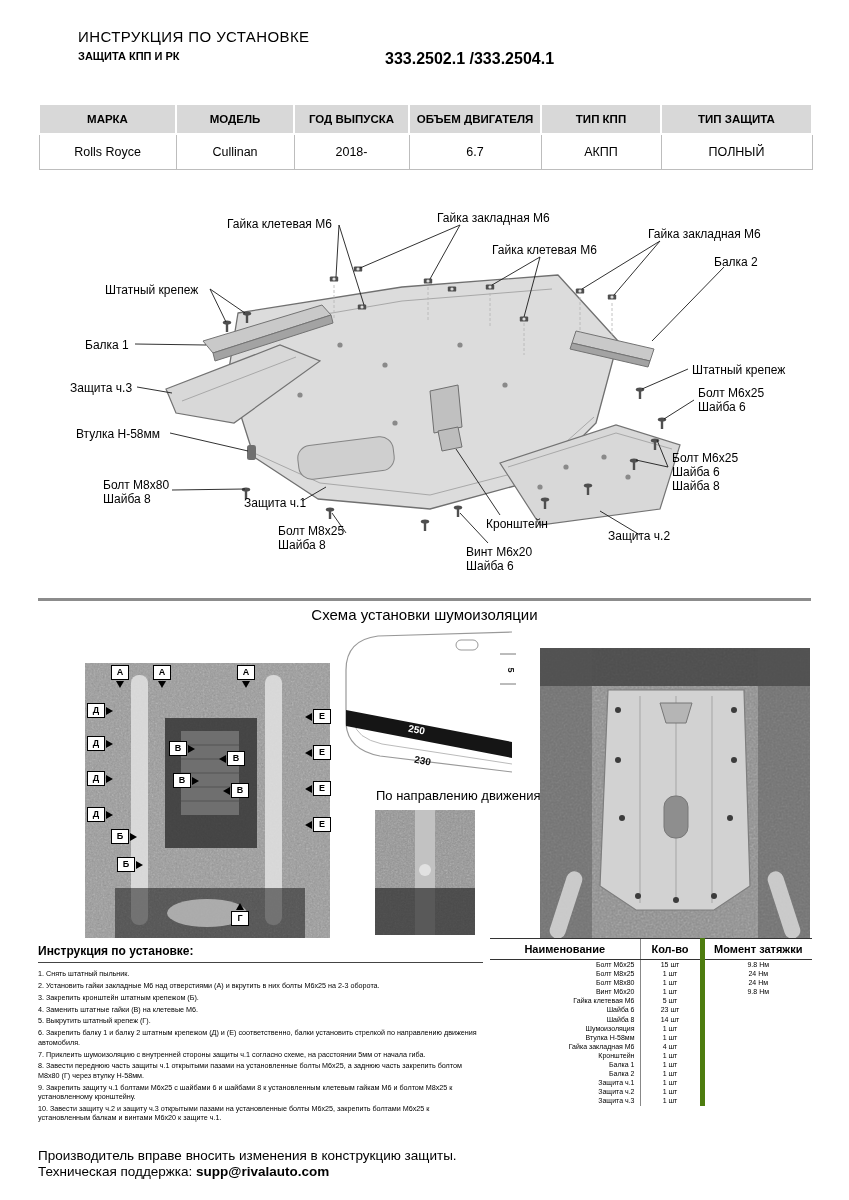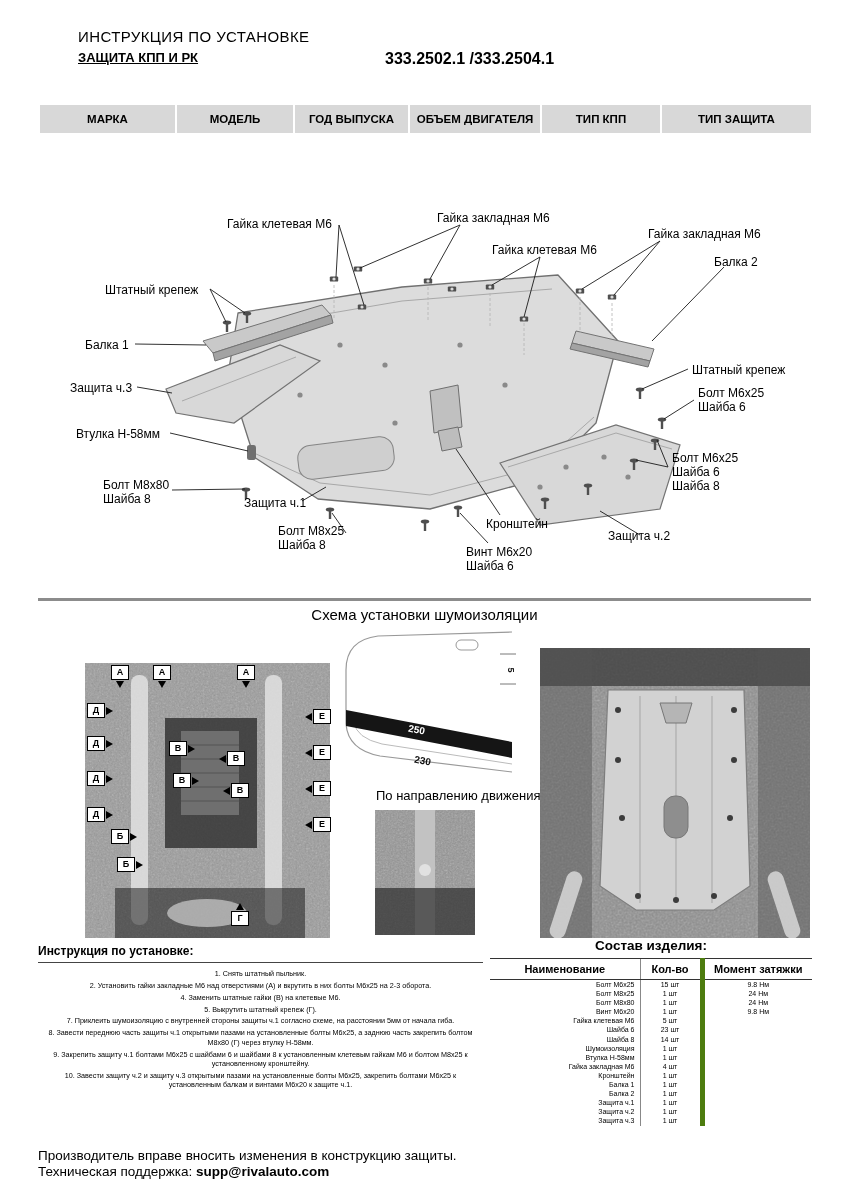--- a/index.html
+++ b/index.html
@@ -3,21 +3,21 @@
 <meta charset="utf-8">
 <style>
   html,body{margin:0;padding:0;background:#fff;}
   body{width:849px;height:1200px;position:relative;font-family:"Liberation Sans",sans-serif;color:#000;overflow:hidden;}
   .page{position:absolute;inset:0;}
 
   
   .hdr{position:absolute;left:38px;top:28px;margin-left:40px;}
   .hdr-l1{font-size:15px;letter-spacing:.4px;}
   .hdr-row{display:flex;margin-top:5px;}
-  .hdr-l2{font-size:13px;font-weight:bold;width:307px;text-decoration:underline;}
+  .hdr-l2{font-size:11px;font-weight:bold;width:307px;}
   .hdr-nums{font-size:16px;font-weight:bold;}
 
   
   .spec{position:absolute;left:38px;top:103px;width:773px;border-collapse:collapse;table-layout:fixed;}
   .spec th{background:#d8d8d8;border:2px solid #fff;font-weight:bold;font-size:11.5px;padding:7px 3px;line-height:1.25;}
   .spec td{border:1px solid #bdbdbd;font-size:12.5px;text-align:center;padding:10px 3px;}
 
   
   .diagram{position:absolute;left:0;top:195px;width:849px;height:400px;}
   .dsvg{position:absolute;left:0;top:0;}
@@ -41,21 +41,21 @@
   .mbox{width:16px;height:13px;background:#fff;border:1px solid #000;font-size:9px;font-weight:bold;line-height:13px;text-align:center;}
   .arr{width:0;height:0;}
   .down .arr{border-left:4px solid transparent;border-right:4px solid transparent;border-top:7px solid #000;margin-top:1px;}
   .up .arr{border-left:4px solid transparent;border-right:4px solid transparent;border-bottom:7px solid #000;margin-bottom:1px;}
   .right .arr{border-top:4px solid transparent;border-bottom:4px solid transparent;border-left:7px solid #000;margin-left:1px;}
   .left .arr{border-top:4px solid transparent;border-bottom:4px solid transparent;border-right:7px solid #000;margin-right:1px;}
 
   
   .instructions{position:absolute;left:38px;top:944px;width:445px;}
   .instr-title{font-size:12px;font-weight:bold;padding-bottom:4px;border-bottom:1.5px solid #444;margin-bottom:6px;}
-  .step{font-size:7.2px;line-height:1.3;margin-bottom:2.5px;text-align:center;}
+  .step{font-size:7.2px;line-height:1.3;margin-bottom:2.5px;}
 
   .parts{position:absolute;left:490px;top:938px;width:322px;}
   .parts-title{font-size:13.5px;font-weight:bold;text-align:center;margin-bottom:5px;}
   .parts-table{width:100%;border-collapse:collapse;}
   .parts-table th{font-size:11px;font-weight:bold;border-top:1.5px solid #333;border-bottom:1.5px solid #333;padding:4px 2px;}
   .parts-table td{font-size:7px;line-height:1.3;padding:0 5px;}
   td.pname{text-align:right;}
   td.pqty,th.pqty-h{border-left:1px solid #888;border-right:5px solid #4d7c0f;}
   td.pqty{text-align:center;}
   td.ptq{text-align:center;}
@@ -88,20 +88,28 @@
         <col style="width:151px">
       </colgroup>
     <tbody>
         <tr>
       <th>МАРКА</th>
       <th>МОДЕЛЬ</th>
       <th>ГОД ВЫПУСКА</th>
       <th>ОБЪЕМ ДВИГАТЕЛЯ</th>
       <th>ТИП КПП</th>
       <th>ТИП ЗАЩИТА</th>
+    </tr>
+    <tr>
+      <td>Rolls Royce</td>
+      <td>Cullinan</td>
+      <td>2018-</td>
+      <td>6.7</td>
+      <td>АКПП</td>
+      <td>ПОЛНЫЙ</td>
     </tr>
   </tbody>
     </table>
 
   <div class="diagram">
     <svg class="dsvg" width="849" height="400" viewBox="0 0 849 400">
       <defs>
         <g id="bolt">
             <ellipse cx="0" cy="-1.5" rx="4.2" ry="2" fill="#4f4f4f"></ellipse>
             <rect x="-1.2" y="-1.5" width="2.4" height="9.5" fill="#4f4f4f"></rect>
@@ -397,30 +405,31 @@
       </g>
       <rect x="18" y="222" width="16" height="70" rx="8" transform="rotate(18 26 257)" fill="#d8d8d8" opacity="0.85"></rect>
       <rect x="236" y="222" width="16" height="70" rx="8" transform="rotate(-18 244 257)" fill="#d8d8d8" opacity="0.85"></rect>
     </svg>
   </div>
 
   <div class="instructions">
     <div class="instr-title">Инструкция по установке:</div>
     <div class="step">1. Снять штатный пыльник.</div>
     <div class="step">2. Установить гайки закладные М6 над отверстиями (А) и вкрутить в них болты М6х25 на 2-3 оборота.</div>
+    <div class="step">3. Закрепить кронштейн штатным крепежом (Б).</div>
     <div class="step">4. Заменить штатные гайки (В) на клетевые М6.</div>
     <div class="step">5. Выкрутить штатный крепеж (Г).</div>
+    <div class="step">6. Закрепить балку 1 и балку 2 штатным крепежом (Д) и (Е) соответственно, балки установить стрелкой по направлению движения автомобиля.</div>
     <div class="step">7. Приклеить шумоизоляцию с внутренней стороны защиты ч.1 согласно схеме, на расстоянии 5мм от начала гиба.</div>
     <div class="step">8. Завести переднюю часть защиты ч.1 открытыми пазами на установленные болты М6х25, а заднюю часть закрепить болтом М8х80 (Г) через втулку Н-58мм.</div>
     <div class="step">9. Закрепить защиту ч.1 болтами М6х25 с шайбами 6 и шайбами 8 к установленным клетевым гайкам М6 и болтом М8х25 к установленному кронштейну.</div>
     <div class="step">10. Завести защиту ч.2 и защиту ч.3 открытыми пазами на установленные болты М6х25, закрепить болтами М6х25 к установленным балкам и винтами М6х20 к защите ч.1.</div>
   </div>
 
   <div class="parts">
-    <div class="parts-title">Состав изделия:</div>
     <table class="parts-table">
       <colgroup>
           <col style="width:150px">
           <col style="width:62px">
           <col style="width:110px">
         </colgroup>
       <tbody>
           <tr>
         <th>Наименование</th>
         <th class="pqty-h">Кол-во</th>

